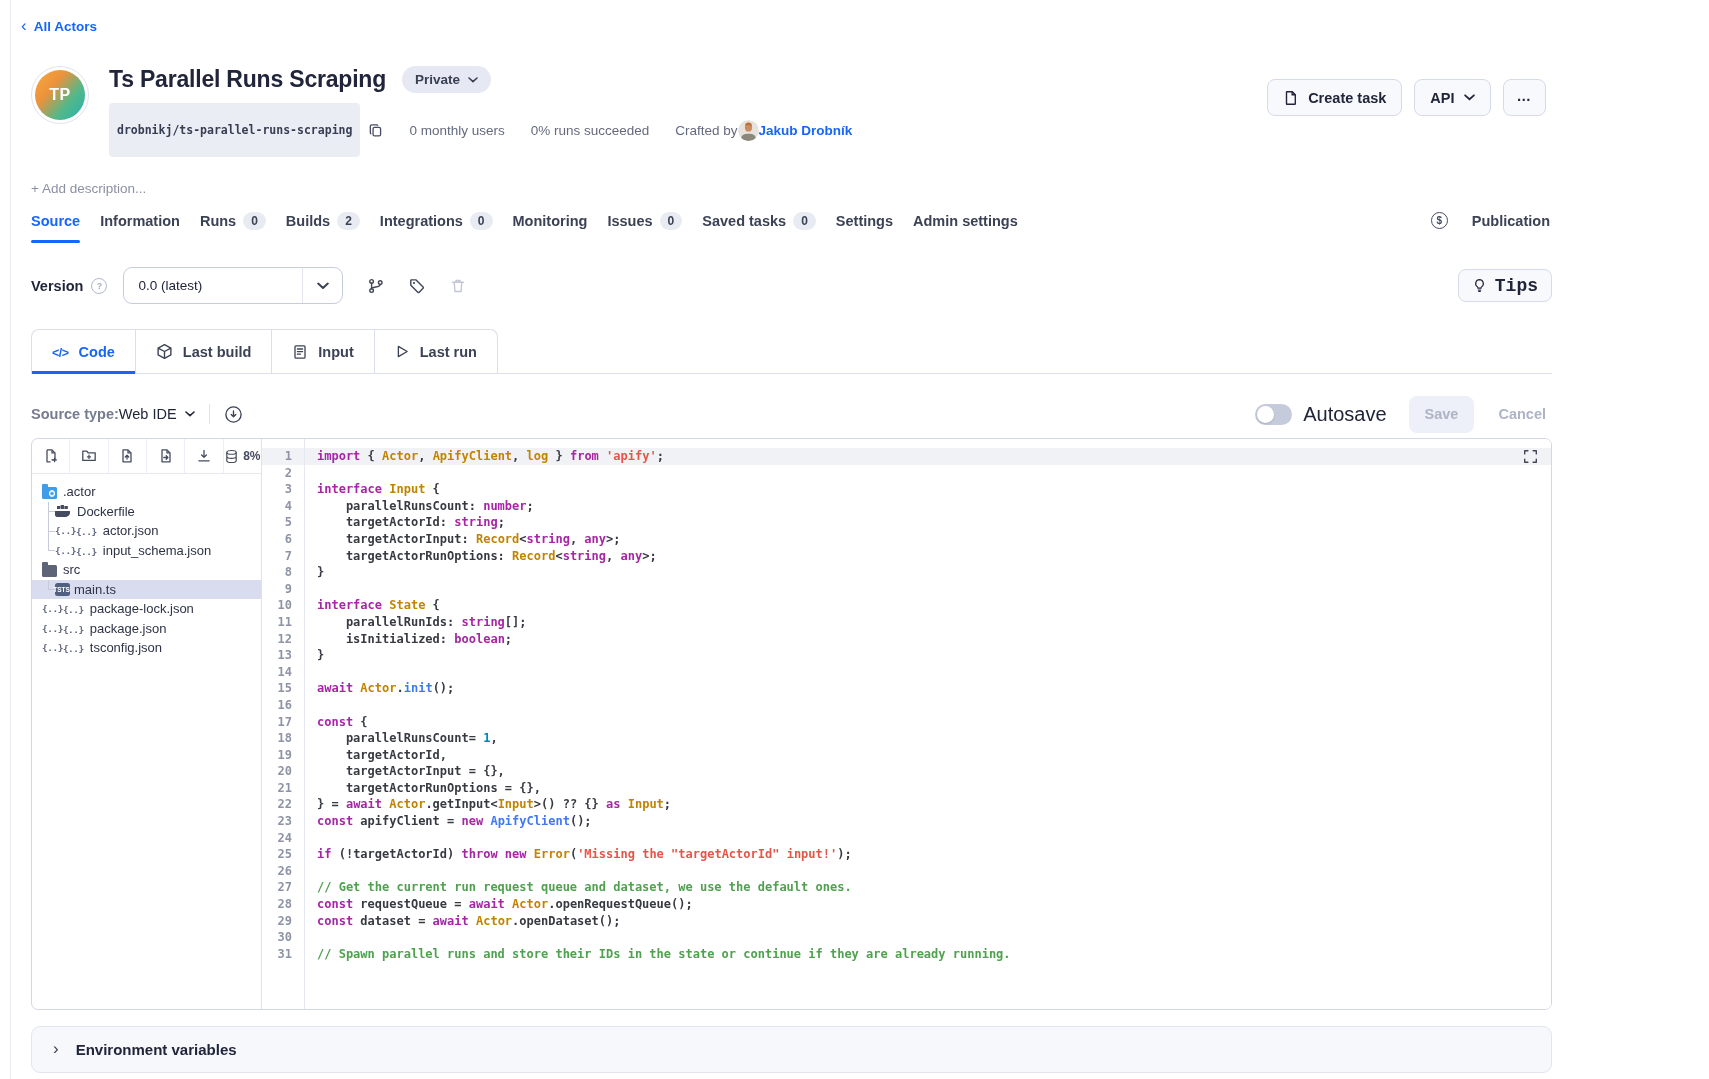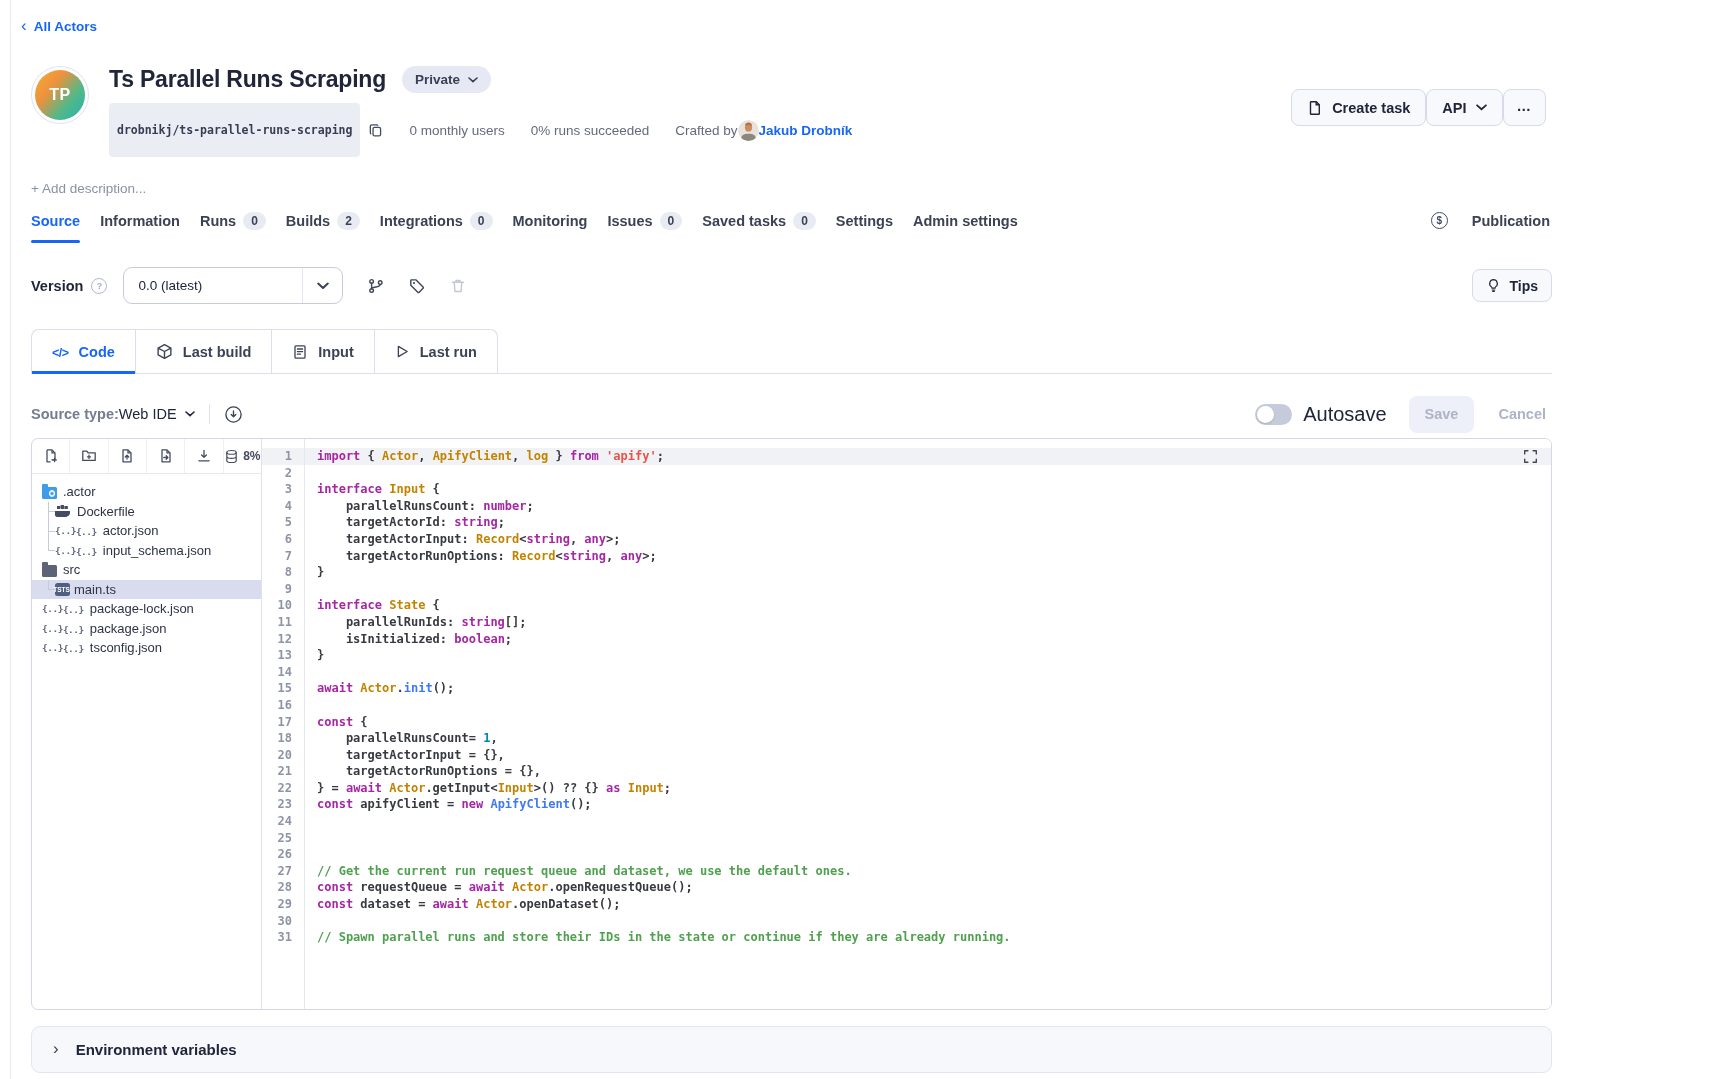--- a/index.html
+++ b/index.html
@@ -25,21 +25,21 @@
   .tline{display:flex;align-items:center;gap:16px}
   .tline h1{font-size:23px;font-weight:700;color:var(--ink);letter-spacing:-.2px}
   .pill-private{display:inline-flex;align-items:center;gap:8px;background:#e6e8f4;border:none;border-radius:15px;height:27px;padding:0 13px;font-size:13.5px;font-weight:600;color:#3a4054;cursor:pointer;font-family:inherit}
   .mline{display:flex;align-items:center;margin-top:10px}
   .handle{background:#ebedf4;border-radius:4px;padding:20px 8px;font-family:"DejaVu Sans Mono",monospace;font-size:11.5px;font-weight:600;color:#373d52}
   .copy-btn{margin-left:8px;color:#454c61;display:inline-flex;cursor:pointer}
   .stat{font-size:13.5px;color:#646a7e;margin-left:26px}
   .crafted{display:inline-flex;align-items:center;gap:0;font-size:13.5px;color:#646a7e;margin-left:26px}
   .author-avatar{width:21px;height:21px;border-radius:50%;overflow:hidden;display:inline-flex;flex:none}
   .author-link{color:var(--accent);font-weight:600;cursor:pointer;text-decoration:none}
-  .hactions{display:flex;margin-left:auto;padding-right:6px;margin-top:23px}
+  .hactions{display:flex;gap:12px;margin-left:auto;padding-right:6px;margin-top:13px}
   .btn{display:inline-flex;align-items:center;gap:9px;height:37px;padding:0 15px;border:1px solid #d6daea;border-radius:8px;background:#f8f9fc;font-size:14.5px;font-weight:600;color:var(--ink);cursor:pointer;font-family:inherit}
   .add-desc{margin-top:24px;color:#8b91a5;font-size:13.5px;cursor:pointer;display:inline-block}
 
   
   .tabs-row{display:flex;align-items:flex-start;margin-top:15px}
   .tabs{display:flex;gap:20px}
   .tab{position:relative;display:inline-flex;align-items:center;gap:7px;font-size:14.5px;font-weight:600;color:#3c4255;padding-bottom:13px;cursor:pointer}
   .tab.active{color:var(--accent)}
   .tab.active::after{content:'';position:absolute;left:0;right:0;bottom:0;height:3px;background:var(--accent);border-radius:2px}
   .badge{background:#e9ebf3;border-radius:20px;padding:2px 8px;font-size:12px;font-weight:600;color:#3c4255}
@@ -51,21 +51,21 @@
   .vrow{display:flex;align-items:center;margin-top:24px}
   .vlabel{font-size:14.5px;font-weight:700;color:var(--ink)}
   .help-i{width:16px;height:16px;border:1.4px solid #b3b9c9;border-radius:50%;display:inline-flex;align-items:center;justify-content:center;margin-left:8px;cursor:pointer}
   .help-i::before{content:'?';font-size:9px;font-weight:700;color:#a6acbd}
   .vselect{display:flex;align-items:center;width:220px;height:37px;border:1px solid #c7ccdd;border-radius:9px;margin-left:16px;cursor:pointer;background:#fff}
   .vselect .vtext{flex:1;padding-left:14px;font-size:13.5px;color:var(--ink);font-weight:400}
   .vselect .vchev{width:40px;align-self:stretch;display:flex;align-items:center;justify-content:center;border-left:1px solid #e3e6f0;color:#3c4255}
   .vicons{display:flex;align-items:center;gap:25px;margin-left:25px;color:#3f4657}
   .vicons .dis{color:#c2c6d6}
   .icon-btn{display:inline-flex;cursor:pointer;background:none;border:none;color:inherit;padding:0}
-  .tips-btn{margin-left:auto;height:33px;padding:0 13px;display:inline-flex;align-items:center;gap:8px;border:1px solid #d6daea;border-radius:8px;background:#f8f9fc;font-size:14px;font-weight:600;color:var(--ink);cursor:pointer;font-family:Liberation Sans, sans-serif}
+  .tips-btn{margin-left:auto;height:33px;padding:0 13px;display:inline-flex;align-items:center;gap:8px;border:1px solid #d6daea;border-radius:8px;background:#f8f9fc;font-size:18px;font-weight:600;color:var(--ink);cursor:pointer;font-family:Liberation Mono, monospace}
 
   
   .subtabs-row{display:flex;margin-top:25px;border-bottom:1px solid var(--border)}
   .stab{position:relative;display:inline-flex;align-items:center;gap:10px;height:44px;padding:0 20px;border:1px solid var(--border);border-bottom:none;border-left:none;font-size:14.5px;font-weight:600;color:#3c4255;cursor:pointer;background:#fff}
   .stab:first-child{border-left:1px solid var(--border);border-top-left-radius:8px}
   .stab:last-child{border-top-right-radius:8px}
   .stab.active{color:var(--accent)}
   .stab.active::after{content:'';position:absolute;left:0;right:0;bottom:-1px;height:3px;background:var(--accent)}
   .code-glyph::before{content:'</>';font-weight:700;font-size:12.5px;letter-spacing:-.5px}
 
@@ -506,20 +506,24 @@
           </div>
           <div class="cl">
             <span class="ln">17</span>
             <span class="ct"><span class="tk-kw">const</span><span class="tk-d"> {</span></span>
           </div>
           <div class="cl">
             <span class="ln">18</span>
             <span class="ct"><span class="tk-d">    parallelRunsCount= </span><span class="tk-num">1</span><span class="tk-d">,</span></span>
           </div>
           <div class="cl">
+            <span class="ln">19</span>
+            <span class="ct"><span class="tk-d">    targetActorId,</span></span>
+          </div>
+          <div class="cl">
             <span class="ln">20</span>
             <span class="ct"><span class="tk-d">    targetActorInput = {},</span></span>
           </div>
           <div class="cl">
             <span class="ln">21</span>
             <span class="ct"><span class="tk-d">    targetActorRunOptions = {},</span></span>
           </div>
           <div class="cl">
             <span class="ln">22</span>
             <span class="ct"><span class="tk-d">} = </span><span class="tk-kw">await</span><span class="tk-d"> </span><span class="tk-cls">Actor</span><span class="tk-d">.getInput&lt;</span><span class="tk-cls">Input</span><span class="tk-d">&gt;() ?? {} </span><span class="tk-kw">as</span><span class="tk-d"> </span><span class="tk-cls">Input</span><span class="tk-d">;</span></span>
@@ -527,20 +531,21 @@
           <div class="cl">
             <span class="ln">23</span>
             <span class="ct"><span class="tk-kw">const</span><span class="tk-d"> apifyClient = </span><span class="tk-kw">new</span><span class="tk-d"> </span><span class="tk-fn">ApifyClient</span><span class="tk-d">();</span></span>
           </div>
           <div class="cl">
             <span class="ln">24</span>
             <span class="ct"></span>
           </div>
           <div class="cl">
             <span class="ln">25</span>
+            <span class="ct"><span class="tk-kw">if</span><span class="tk-d"> (!targetActorId) </span><span class="tk-kw">throw</span><span class="tk-d"> </span><span class="tk-kw">new</span><span class="tk-d"> </span><span class="tk-cls">Error</span><span class="tk-d">(</span><span class="tk-str">'Missing the "targetActorId" input!'</span><span class="tk-d">);</span></span>
           </div>
           <div class="cl">
             <span class="ln">26</span>
             <span class="ct"></span>
           </div>
           <div class="cl">
             <span class="ln">27</span>
             <span class="ct"><span class="tk-com">// Get the current run request queue and dataset, we use the default ones.</span></span>
           </div>
           <div class="cl">

